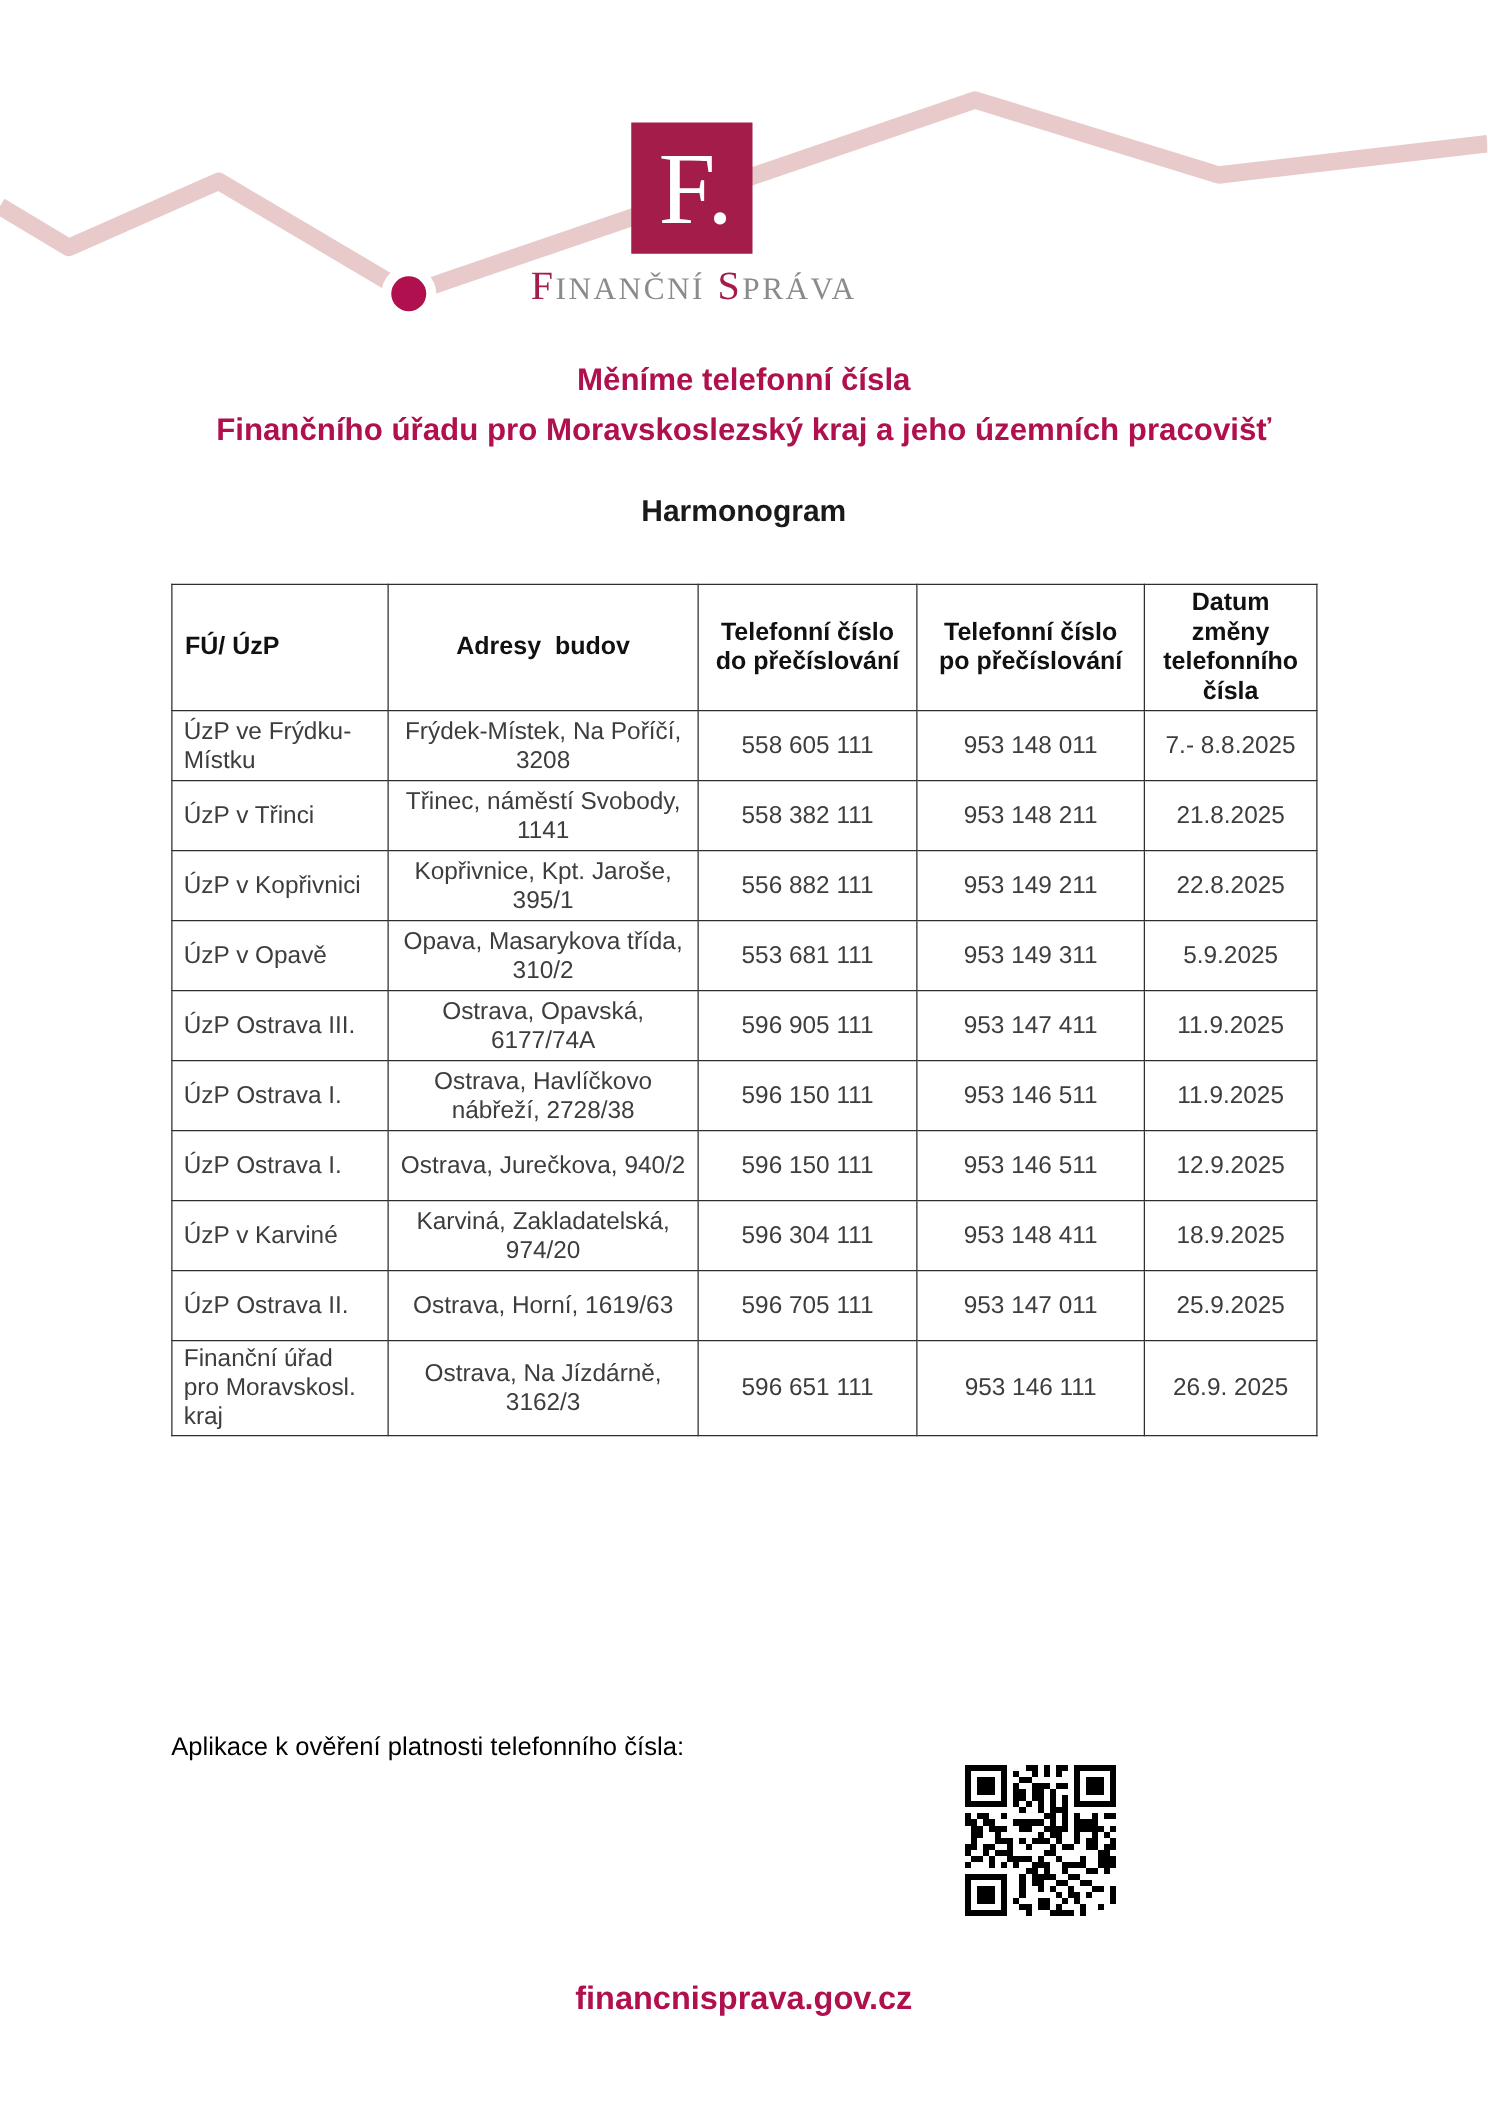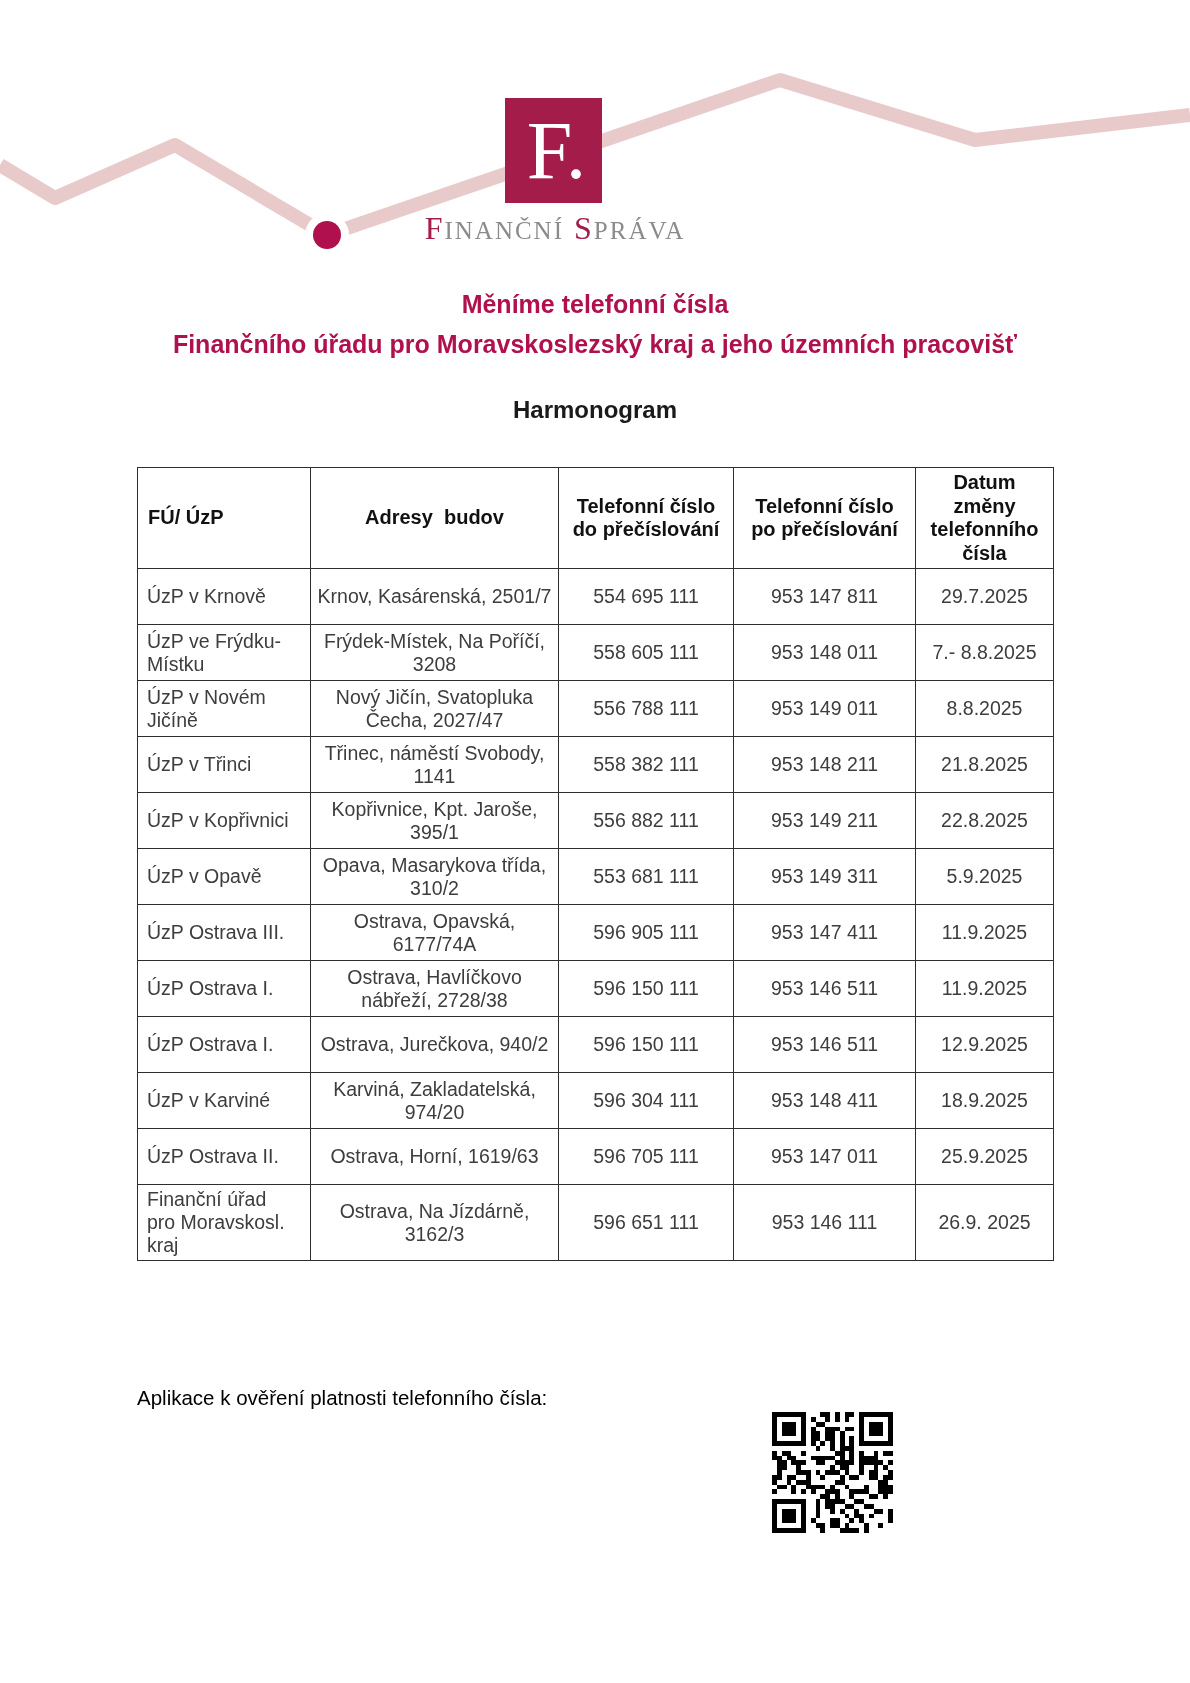--- a/index.html
+++ b/index.html
@@ -102,43 +102,27 @@
 do přečíslování</th>
         <th>Telefonní číslo
 po přečíslování</th>
         <th>Datum změny
 telefonního
 čísla</th>
       </tr>
     </thead>
     <tbody id="table-body">
         <tr>
-          <td class="cell-office">ÚzP v Krnově</td>
-          <td class="cell-address">Krnov, Kasárenská, 2501/7</td>
-          <td class="cell-phone-before">554 695 111</td>
-          <td class="cell-phone-after">953 147 811</td>
-          <td class="cell-date">29.7.2025</td>
-        </tr>
-        <tr>
           <td class="cell-office">ÚzP ve Frýdku-
 Místku</td>
           <td class="cell-address">Frýdek-Místek, Na Poříčí,
 3208</td>
           <td class="cell-phone-before">558 605 111</td>
           <td class="cell-phone-after">953 148 011</td>
           <td class="cell-date">7.- 8.8.2025</td>
-        </tr>
-        <tr>
-          <td class="cell-office">ÚzP v Novém
-Jičíně</td>
-          <td class="cell-address">Nový Jičín, Svatopluka
-Čecha, 2027/47</td>
-          <td class="cell-phone-before">556 788 111</td>
-          <td class="cell-phone-after">953 149 011</td>
-          <td class="cell-date">8.8.2025</td>
         </tr>
         <tr>
           <td class="cell-office">ÚzP v Třinci</td>
           <td class="cell-address">Třinec, náměstí Svobody,
 1141</td>
           <td class="cell-phone-before">558 382 111</td>
           <td class="cell-phone-after">953 148 211</td>
           <td class="cell-date">21.8.2025</td>
         </tr>
         <tr>
@@ -420,14 +404,15 @@
       <rect x="1" y="1" width="5" height="5" fill="#fff"></rect>
       <rect x="2" y="2" width="3" height="3" fill="#000"></rect>
       <rect x="18" y="0" width="7" height="7" fill="#000"></rect>
       <rect x="19" y="1" width="5" height="5" fill="#fff"></rect>
       <rect x="20" y="2" width="3" height="3" fill="#000"></rect>
       <rect x="0" y="18" width="7" height="7" fill="#000"></rect>
       <rect x="1" y="19" width="5" height="5" fill="#fff"></rect>
       <rect x="2" y="20" width="3" height="3" fill="#000"></rect>
     </svg>
 
+  <div class="site-url">financnisprava.gov.cz</div>
 
 </div>
 
 </body></html>

